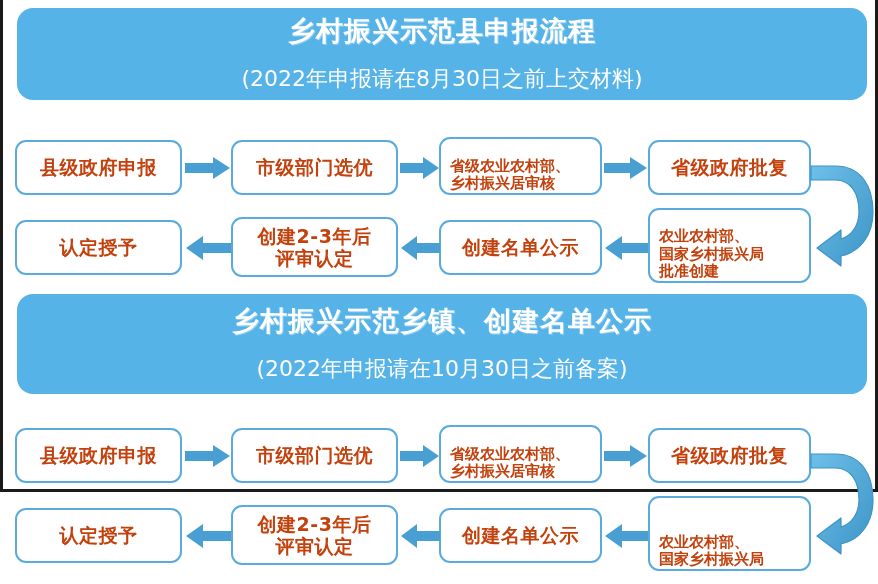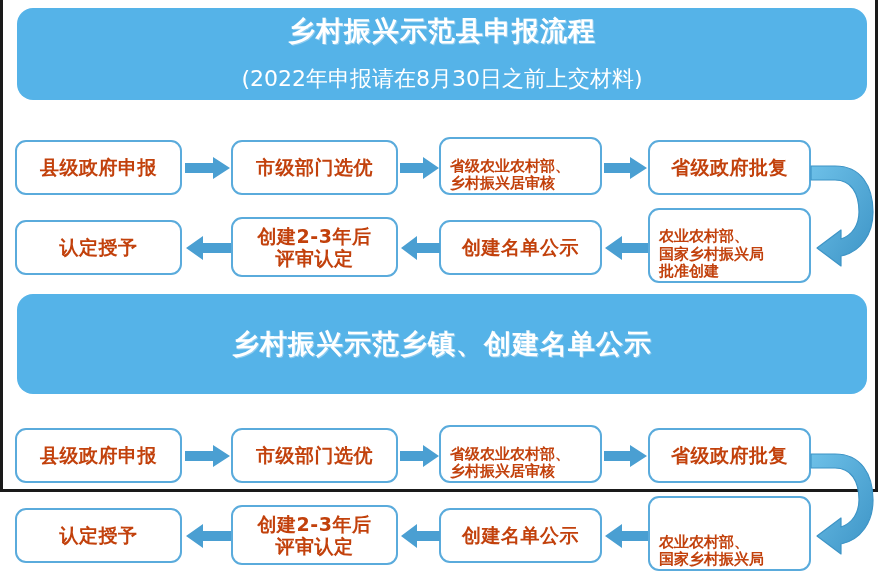--- a/index.html
+++ b/index.html
@@ -143,20 +143,21 @@
   </svg>
   <svg class="arrow" style="left:397px;top:234px;" width="40" height="28" viewBox="0 0 40 28">
     <polygon points="40,9 17,9 17,2 1,14 17,26 17,19 40,19" fill="#4a9fd2"></polygon>
   </svg>
   <svg class="arrow" style="left:601px;top:234px;" width="44" height="28" viewBox="0 0 44 28">
     <polygon points="44,9 18,9 18,2 1,14 18,26 18,19 44,19" fill="#4a9fd2"></polygon>
   </svg>
 
   <div class="banner" style="left:14px;top:294px;width:850px;height:100px;">
     <div class="banner-title">乡村振兴示范乡镇、创建名单公示</div>
+    <div class="banner-sub">(2022年申报请在10月30日之前备案)</div>
   </div>
 
   <div class="fbox big" style="left:12px;top:428px;width:167px;height:55px;">
     <div class="lines"><span>县级政府申报</span></div>
   </div>
   <div class="fbox big" style="left:228px;top:428px;width:167px;height:55px;">
     <div class="lines"><span>市级部门选优</span></div>
   </div>
   <div class="fbox small left" style="left:436px;top:425px;width:163px;height:58px;">
     <div class="lines">

